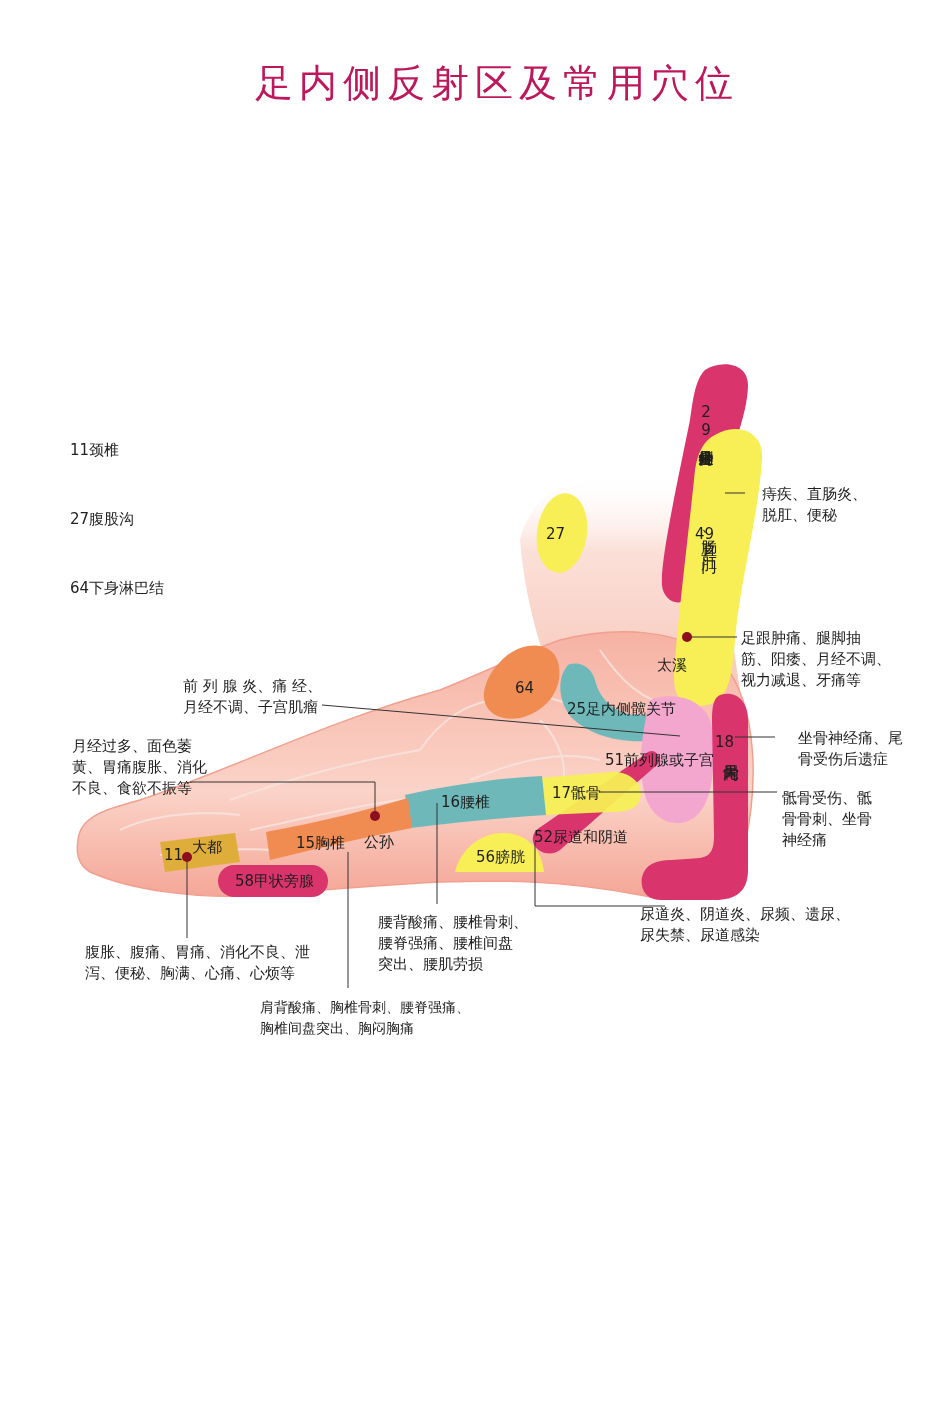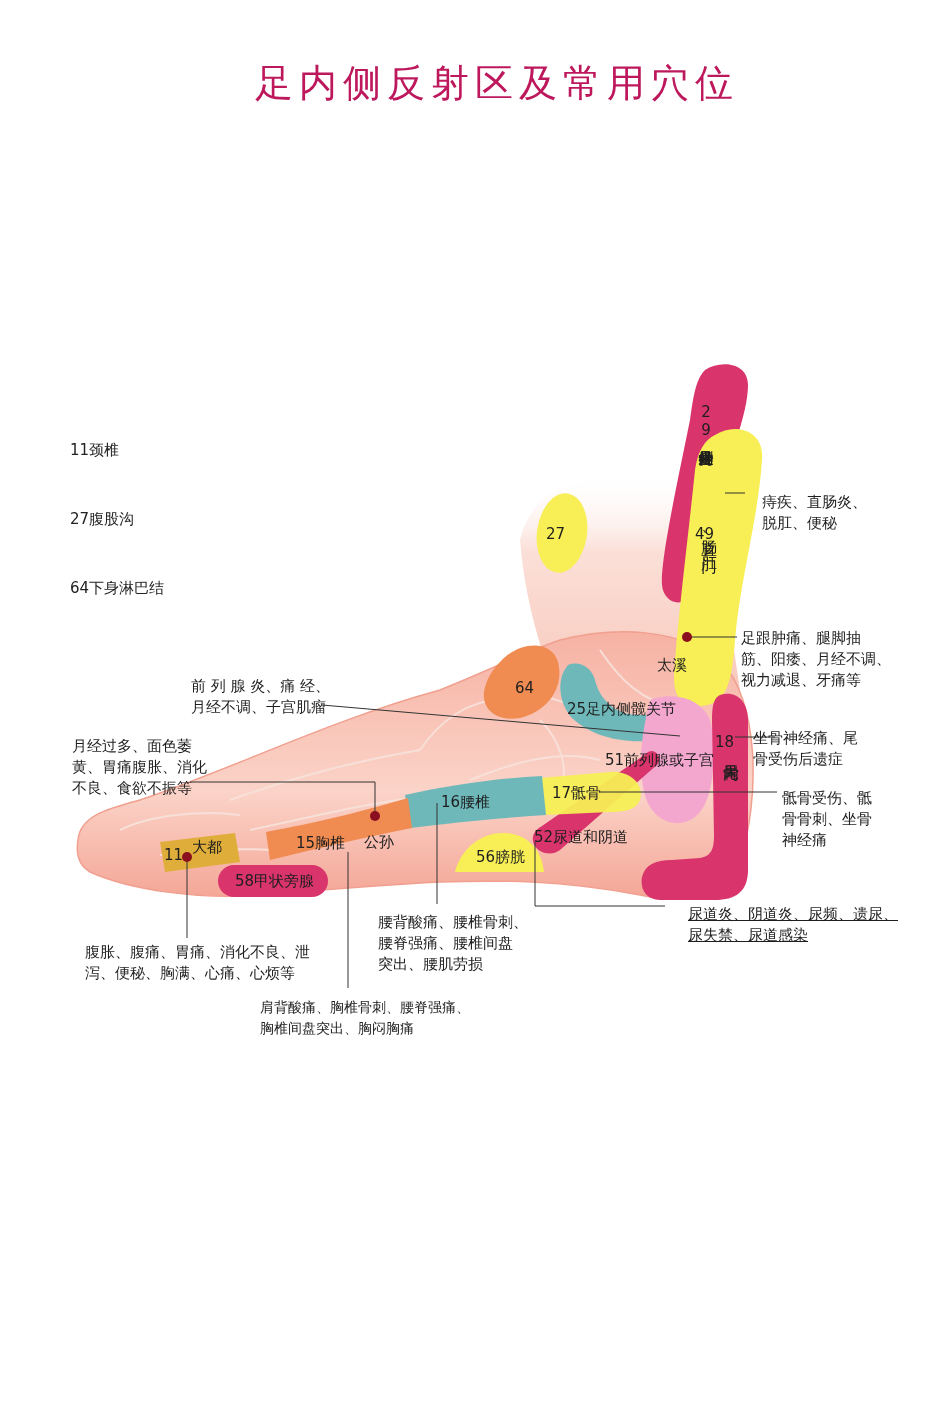--- a/index.html
+++ b/index.html
@@ -115,39 +115,39 @@
 <div class="zone" style="left:476px;top:848px;">56膀胱</div>
 <div class="zone" style="left:441px;top:793px;">16腰椎</div>
 <div class="zone" style="left:296px;top:834px;">15胸椎</div>
 <div class="zone" style="left:164px;top:846px;">11</div>
 <div class="zone" style="left:235px;top:872px;">58甲状旁腺</div>
 
 <div class="zone" style="left:657px;top:656px;">太溪</div>
 <div class="zone" style="left:364px;top:833px;">公孙</div>
 <div class="zone" style="left:192px;top:838px;">大都</div>
 
-<div class="lbl" style="left:762px;top:484px;margin-top:8px;">
+<div class="lbl" style="left:762px;top:484px;">
   <div>痔疾、直肠炎、</div>
   <div>脱肛、便秘</div>
 </div>
 <div class="lbl" style="left:741px;top:628px;">
   <div>足跟肿痛、腿脚抽</div>
   <div>筋、阳痿、月经不调、</div>
   <div>视力减退、牙痛等</div>
 </div>
-<div class="lbl" style="left:753px;top:728px;">
+<div class="lbl" style="left:798px;top:728px;">
   <div>坐骨神经痛、尾</div>
   <div>骨受伤后遗症</div>
 </div>
 <div class="lbl" style="left:782px;top:788px;">
   <div>骶骨受伤、骶</div>
   <div>骨骨刺、坐骨</div>
   <div>神经痛</div>
 </div>
-<div class="lbl" style="left:191px;top:676px;">
+<div class="lbl" style="left:183px;top:676px;">
   <div>前 列 腺 炎、痛 经、</div>
   <div>月经不调、子宫肌瘤</div>
 </div>
 <div class="lbl" style="left:72px;top:736px;">
   <div>月经过多、面色萎</div>
   <div>黄、胃痛腹胀、消化</div>
   <div>不良、食欲不振等</div>
 </div>
 <div class="lbl" style="left:85px;top:942px;">
   <div>腹胀、腹痛、胃痛、消化不良、泄</div>
@@ -155,16 +155,16 @@
 </div>
 <div class="lbl" style="left:260px;top:997px;font-size:14px;">
   <div>肩背酸痛、胸椎骨刺、腰脊强痛、</div>
   <div>胸椎间盘突出、胸闷胸痛</div>
 </div>
 <div class="lbl" style="left:378px;top:912px;">
   <div>腰背酸痛、腰椎骨刺、</div>
   <div>腰脊强痛、腰椎间盘</div>
   <div>突出、腰肌劳损</div>
 </div>
-<div class="lbl" style="left:688px;top:904px;text-decoration:underline;">
+<div class="lbl" style="left:640px;top:904px;">
   <div>尿道炎、阴道炎、尿频、遗尿、</div>
   <div>尿失禁、尿道感染</div>
 </div>
 
 </body></html>

